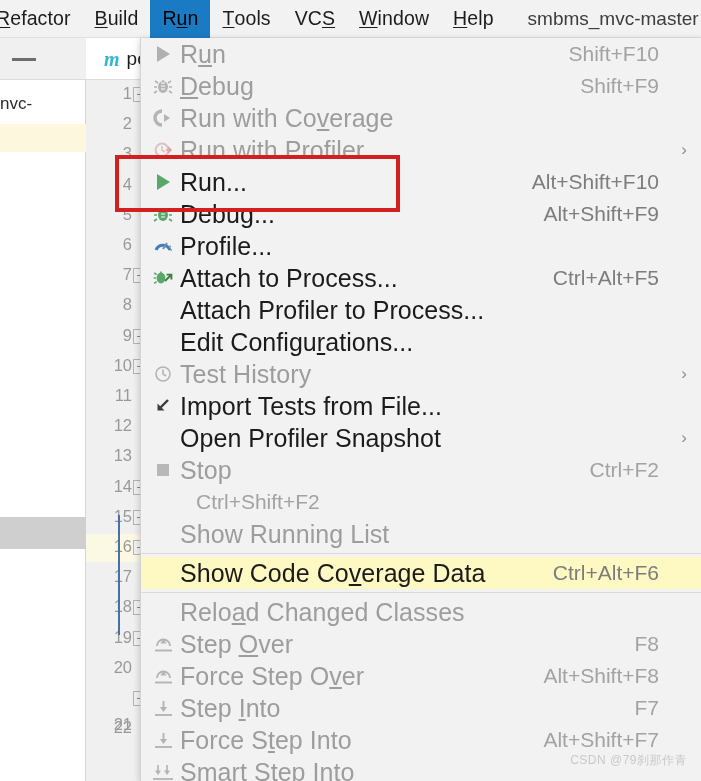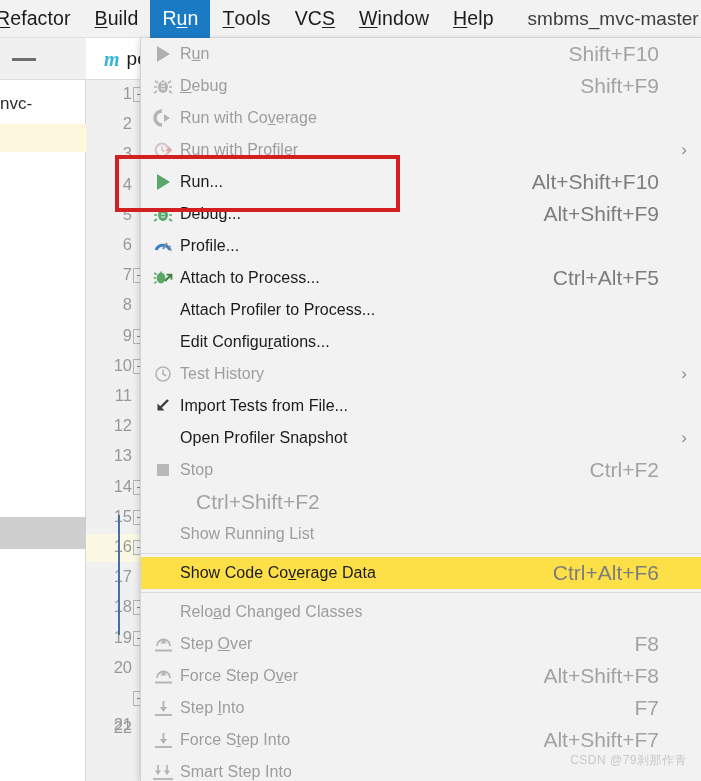--- a/index.html
+++ b/index.html
@@ -34,21 +34,21 @@
     display: flex;
     align-items: center;
     font-size: 19.5px;
     color: #1c1c1c;
     white-space: nowrap;
     letter-spacing: .1px;
   }
   .menubar-item.first { padding-left: 0; margin-left: -4px; }
   .menubar-item.active {
     background: #1b7ac4;
-    color: #ffffff;
+    color: #000000;
   }
   .mn u { text-decoration: underline; text-underline-offset: 2px; }
   .window-title {
     margin-left: 22px;
     font-size: 19px;
     color: #3d3d3d;
     white-space: nowrap;
     overflow: hidden;
   }
 
@@ -208,39 +208,39 @@
   .mi .icon {
     width: 34px;
     min-width: 34px;
     height: 26px;
     display: flex;
     align-items: center;
     justify-content: center;
   }
   .mi .label {
     flex: 1;
-    font-size: 16px;
+    font-size: 25px;
     color: #1b1b1b;
     letter-spacing: .05px;
   }
   .mi.disabled .label { color: #9d9d9d; }
   .mi .shortcut {
     font-size: 21px;
     color: #7d7d7d;
     margin-left: 16px;
   }
   .mi.disabled .shortcut { color: #a3a3a3; }
   .mi .arrow {
     width: 16px;
     margin-left: 12px;
     font-size: 17px;
     color: #8d8d8d;
     text-align: right;
   }
-  .mi.highlighted { background: #fde047; }
+  .mi.highlighted { background: #fef9c3; }
   .sep {
     height: 1px;
     background: #dadada;
     margin: 3px 0;
   }
   .tri {
     width: 0; height: 0;
     border-left: 13px solid #59a869;
     border-top: 8px solid transparent;
     border-bottom: 8px solid transparent;

